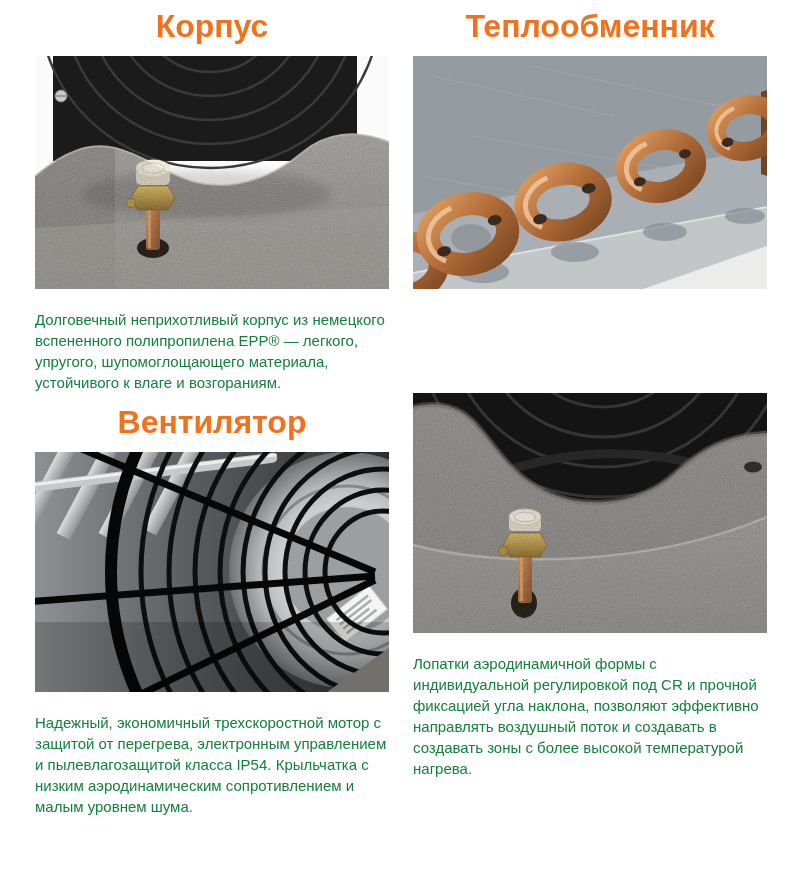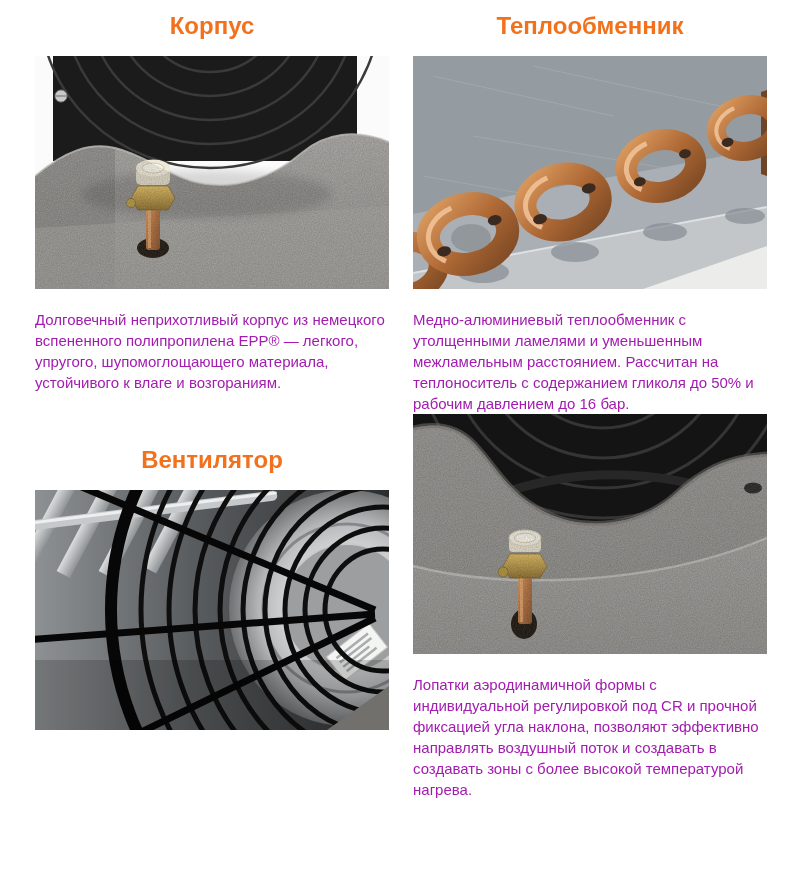--- a/index.html
+++ b/index.html
@@ -7,40 +7,40 @@
   body { font-family: "Liberation Sans", sans-serif; }
   .features {
     display: grid;
     grid-template-columns: 1fr 1fr;
     column-gap: 24px;
     padding: 0 33px 0 35px;
   }
   .card { display: flex; flex-direction: column; }
   .card h2 {
     margin: 8px 0 12px;
-    font-size: 24px;
+    font-size: 32px;
     line-height: 36px;
     font-weight: 700;
     text-align: center;
     color: #F2711C;
   }
-  .card.row2 h2 { margin-top: 28px; }
+  .card.row2 h2 { margin-top: 11px; }
   .photo {
     width: 100%;
     height: 233px;
     overflow: hidden;
     background: #dcdcdc;
   }
   .card.row2 .photo { height: 240px; }
   .photo svg { display: block; width: 100%; height: 100%; }
   .card p {
     margin: 20px 0 0;
     font-size: 15px;
     line-height: 21px;
-    color: #a21caf;
+    color: #15803d;
   }
 </style>
 </head>
 <body>
 
 <svg width="0" height="0" style="position:absolute" aria-hidden="true">
   <defs>
     <linearGradient id="gFoam" x1="0" y1="0" x2="0" y2="1">
       <stop offset="0" stop-color="#a9a7a3"></stop>
         <stop offset="1" stop-color="#8f8d89"></stop>
@@ -186,21 +186,20 @@
             <ellipse cx="274" cy="103" rx="6" ry="4.5" fill="#3a2a20"></ellipse>
           </g>
           <g transform="rotate(-12 334 72)">
             <ellipse cx="334" cy="72" rx="31" ry="23" fill="none" stroke="url(#gCopper)" stroke-width="19"></ellipse>
             <ellipse cx="334" cy="72" rx="31" ry="23" fill="none" stroke="#f2c49a" stroke-width="4" pathLength="100" stroke-dasharray="32 68" stroke-dashoffset="-38" opacity="0.85"></ellipse>
             <ellipse cx="312" cy="82" rx="6" ry="4.5" fill="#3a2a20"></ellipse>
           </g>
         </g>
       </svg>
     </div>
-    <p>Медно-алюминиевый теплообменник с утолщенными ламелями и уменьшенным межламельным расстоянием. Рассчитан на теплоноситель с содержанием гликоля до 50% и рабочим давлением до 16 бар.</p>
   </section>
 
   <section class="card row2">
     <h2>Вентилятор</h2>
     <div class="photo">
       <svg viewBox="0 0 354 240" preserveAspectRatio="none">
         <rect width="354" height="240" fill="url(#gFanBg)"></rect>
 
         <g>
           <g fill="url(#gSilver)">
@@ -241,20 +240,21 @@
         <g fill="none" stroke="#070707">
           <ellipse cx="348" cy="120" rx="272" ry="284" stroke-width="12"></ellipse>
           <line x1="340" y1="120" x2="30" y2="-10" stroke-width="7"></line>
           <line x1="340" y1="124" x2="-10" y2="150" stroke-width="7"></line>
           <line x1="340" y1="128" x2="90" y2="250" stroke-width="7"></line>
         </g>
         <polygon points="354,196 354,240 292,240" fill="#8b8984"></polygon>
         <rect y="170" width="354" height="70" fill="#000000" opacity="0.18"></rect>
       </svg>
     </div>
+    <p>Надежный, экономичный трехскоростной мотор с защитой от перегрева, электронным управлением и пылевлагозащитой класса IP54. Крыльчатка с низким аэродинамическим сопротивлением и малым уровнем шума.</p>
   </section>
 
   <section class="card row2">
     <div class="photo">
       <svg viewBox="0 0 354 240" preserveAspectRatio="none">
         <defs>
           <clipPath id="clipFoam4">
             <path d="M0,14 C25,8 45,12 62,30 C85,55 96,80 132,98 C172,118 226,112 262,80 C286,58 312,42 354,40 L354,240 L0,240 Z"></path>
           </clipPath>
         </defs>

